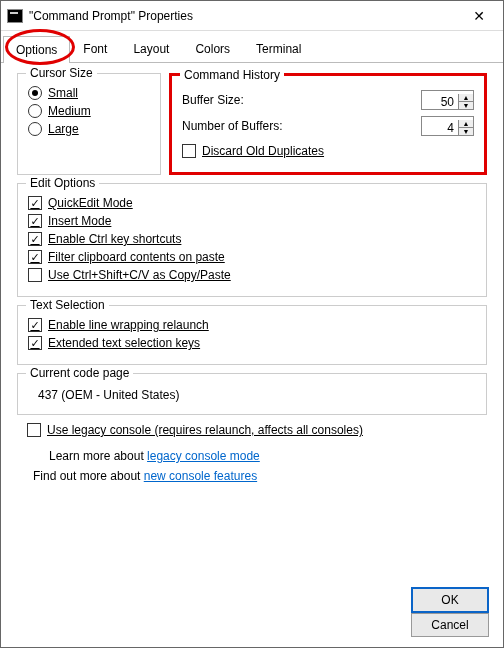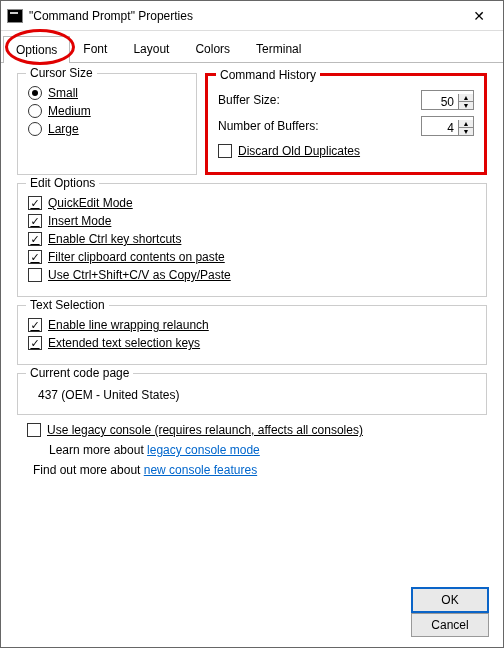--- a/index.html
+++ b/index.html
@@ -90,21 +90,21 @@
     margin-bottom: 8px;
     position: relative;
   }
   .group .legend {
     position: absolute;
     top: -8px; left: 8px;
     background: #fff;
     padding: 0 4px;
     font-size: 12px;
   }
-  .cursor-group { width: 180px; }
+  .cursor-group { width: 144px; }
   .history-group {
     flex: 1;
     border: 3px solid #e00000;
   }
   .radio-row, .check-row {
     display: flex;
     align-items: center;
     gap: 6px;
     margin: 4px 0;
     font-size: 12px;
@@ -192,21 +192,21 @@
     border: 1px solid #999;
     background: #e9e9e9;
     cursor: pointer;
     font-size: 12px;
     text-align: center;
   }
   .btn.primary {
     border: 2px solid #0a64c8;
     background: #e9e9e9;
   }
-  .learn-indent { margin-left: 22px; margin-top: 6px; }
+  .learn-indent { margin-left: 22px; margin-top: 12px; }
 </style>
 </head>
 <body>
 
 <div class="outer">
 
   <div class="titlebar">
     <div class="icon"></div>
     <div class="title">"Command Prompt" Properties</div>
     <div class="close">✕</div>

